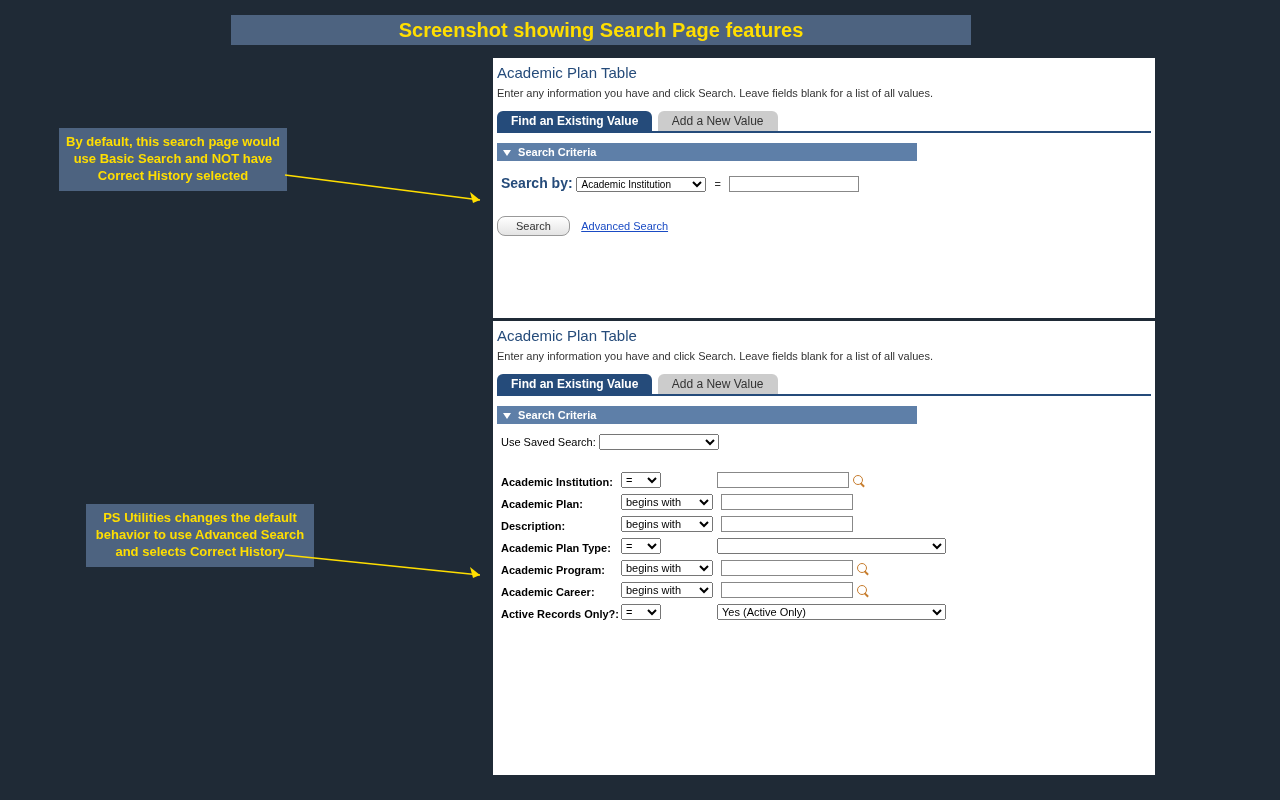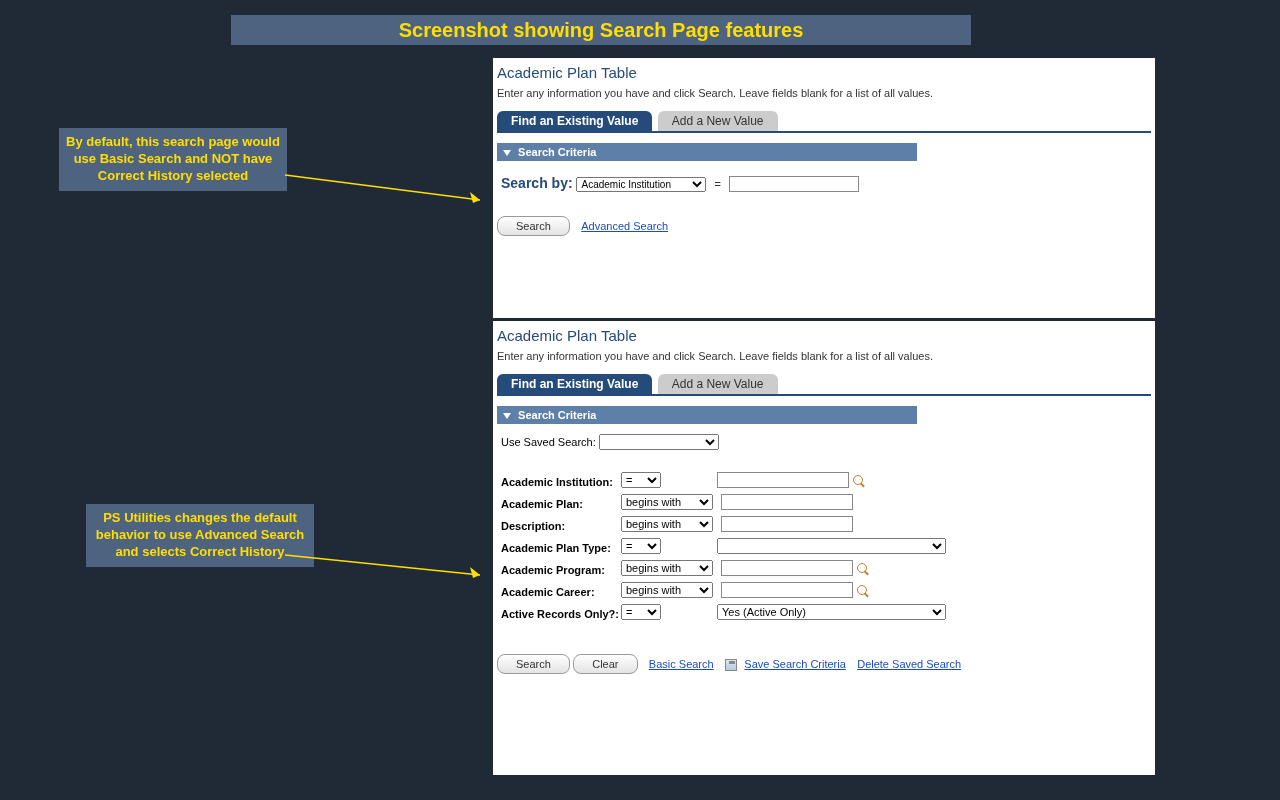--- a/index.html
+++ b/index.html
@@ -141,21 +141,13 @@
     <span class="lookup"></span>
   </div>
   <div class="adv-row">
     <span class="lbl">Active Records Only?:</span>
     <select class="op" style="width:40px"><option>=</option></select>
     <span style="width:48px"></span>
     <select class="wide"><option>Yes (Active Only)</option></select>
   </div>
 
 
-  <div class="btn-row" style="margin-top:34px">
-    <button class="btn">Search</button>
-    <button class="btn">Clear</button>
-    <a class="link">Basic Search</a>
-    <span style="margin-left:8px"><span class="save-icon"></span></span>
-    <a class="link" style="margin-left:2px">Save Search Criteria</a>
-    <a class="link">Delete Saved Search</a>
-  </div>
 </div>
 
 </body></html>

